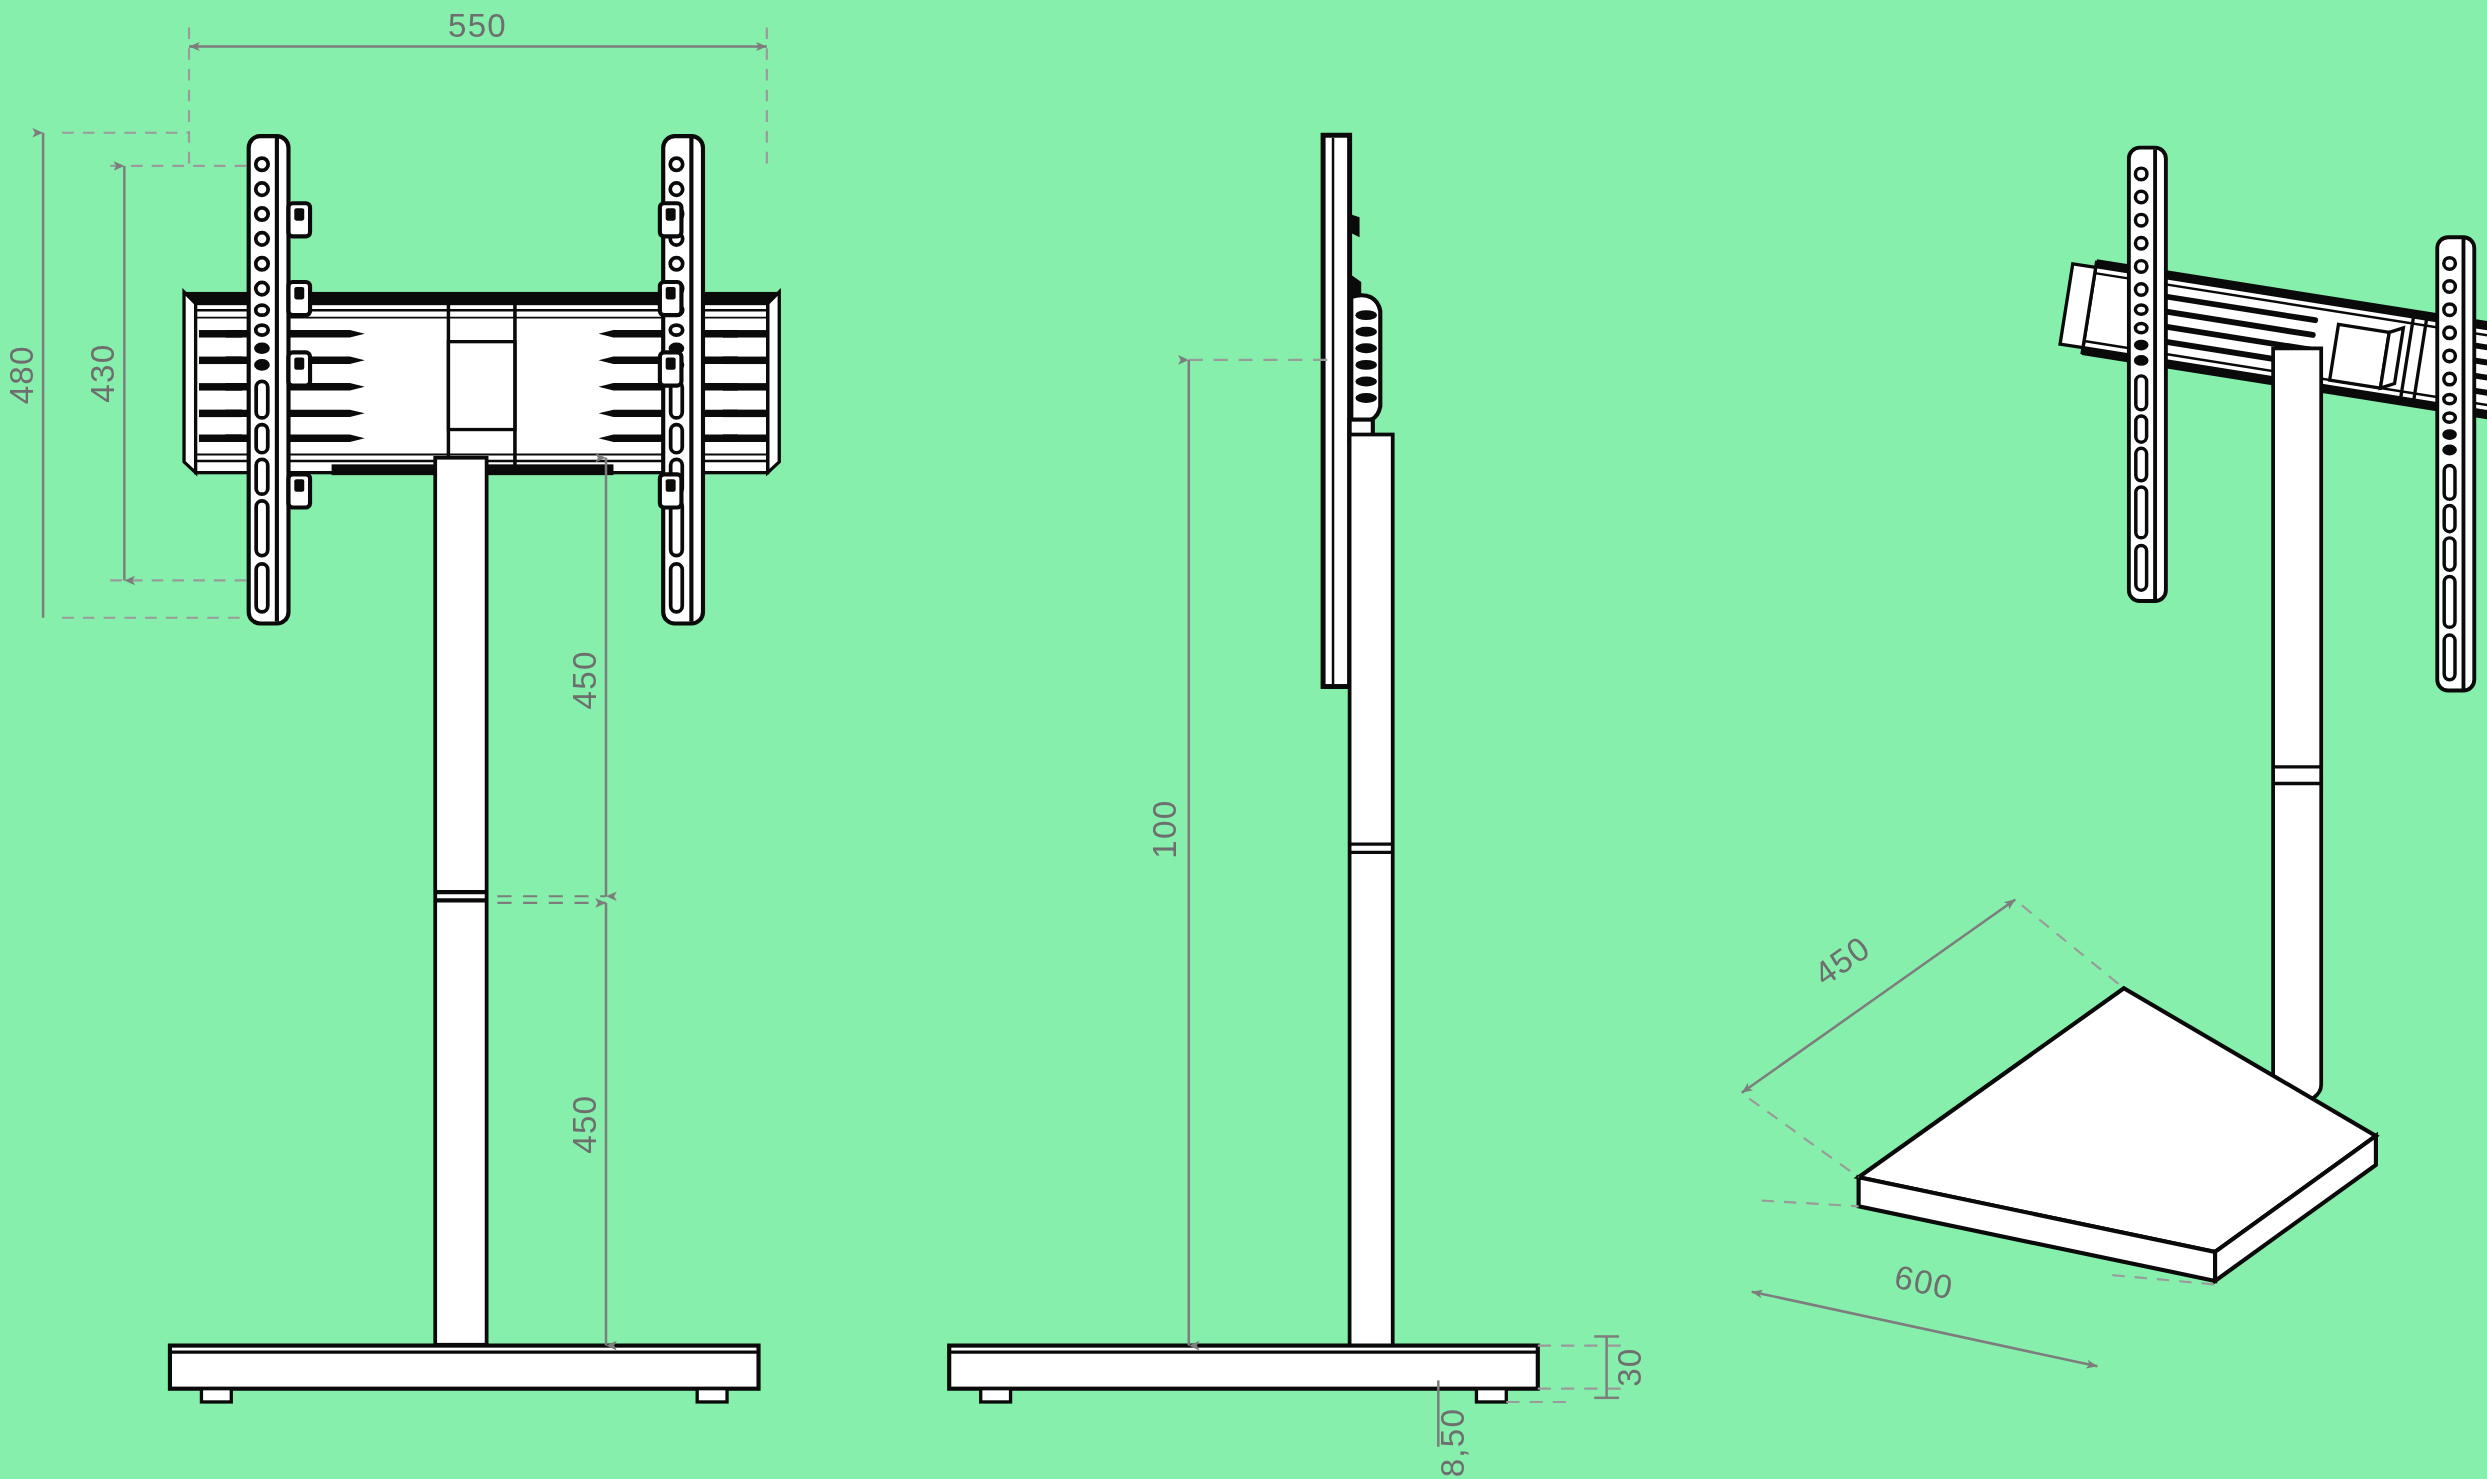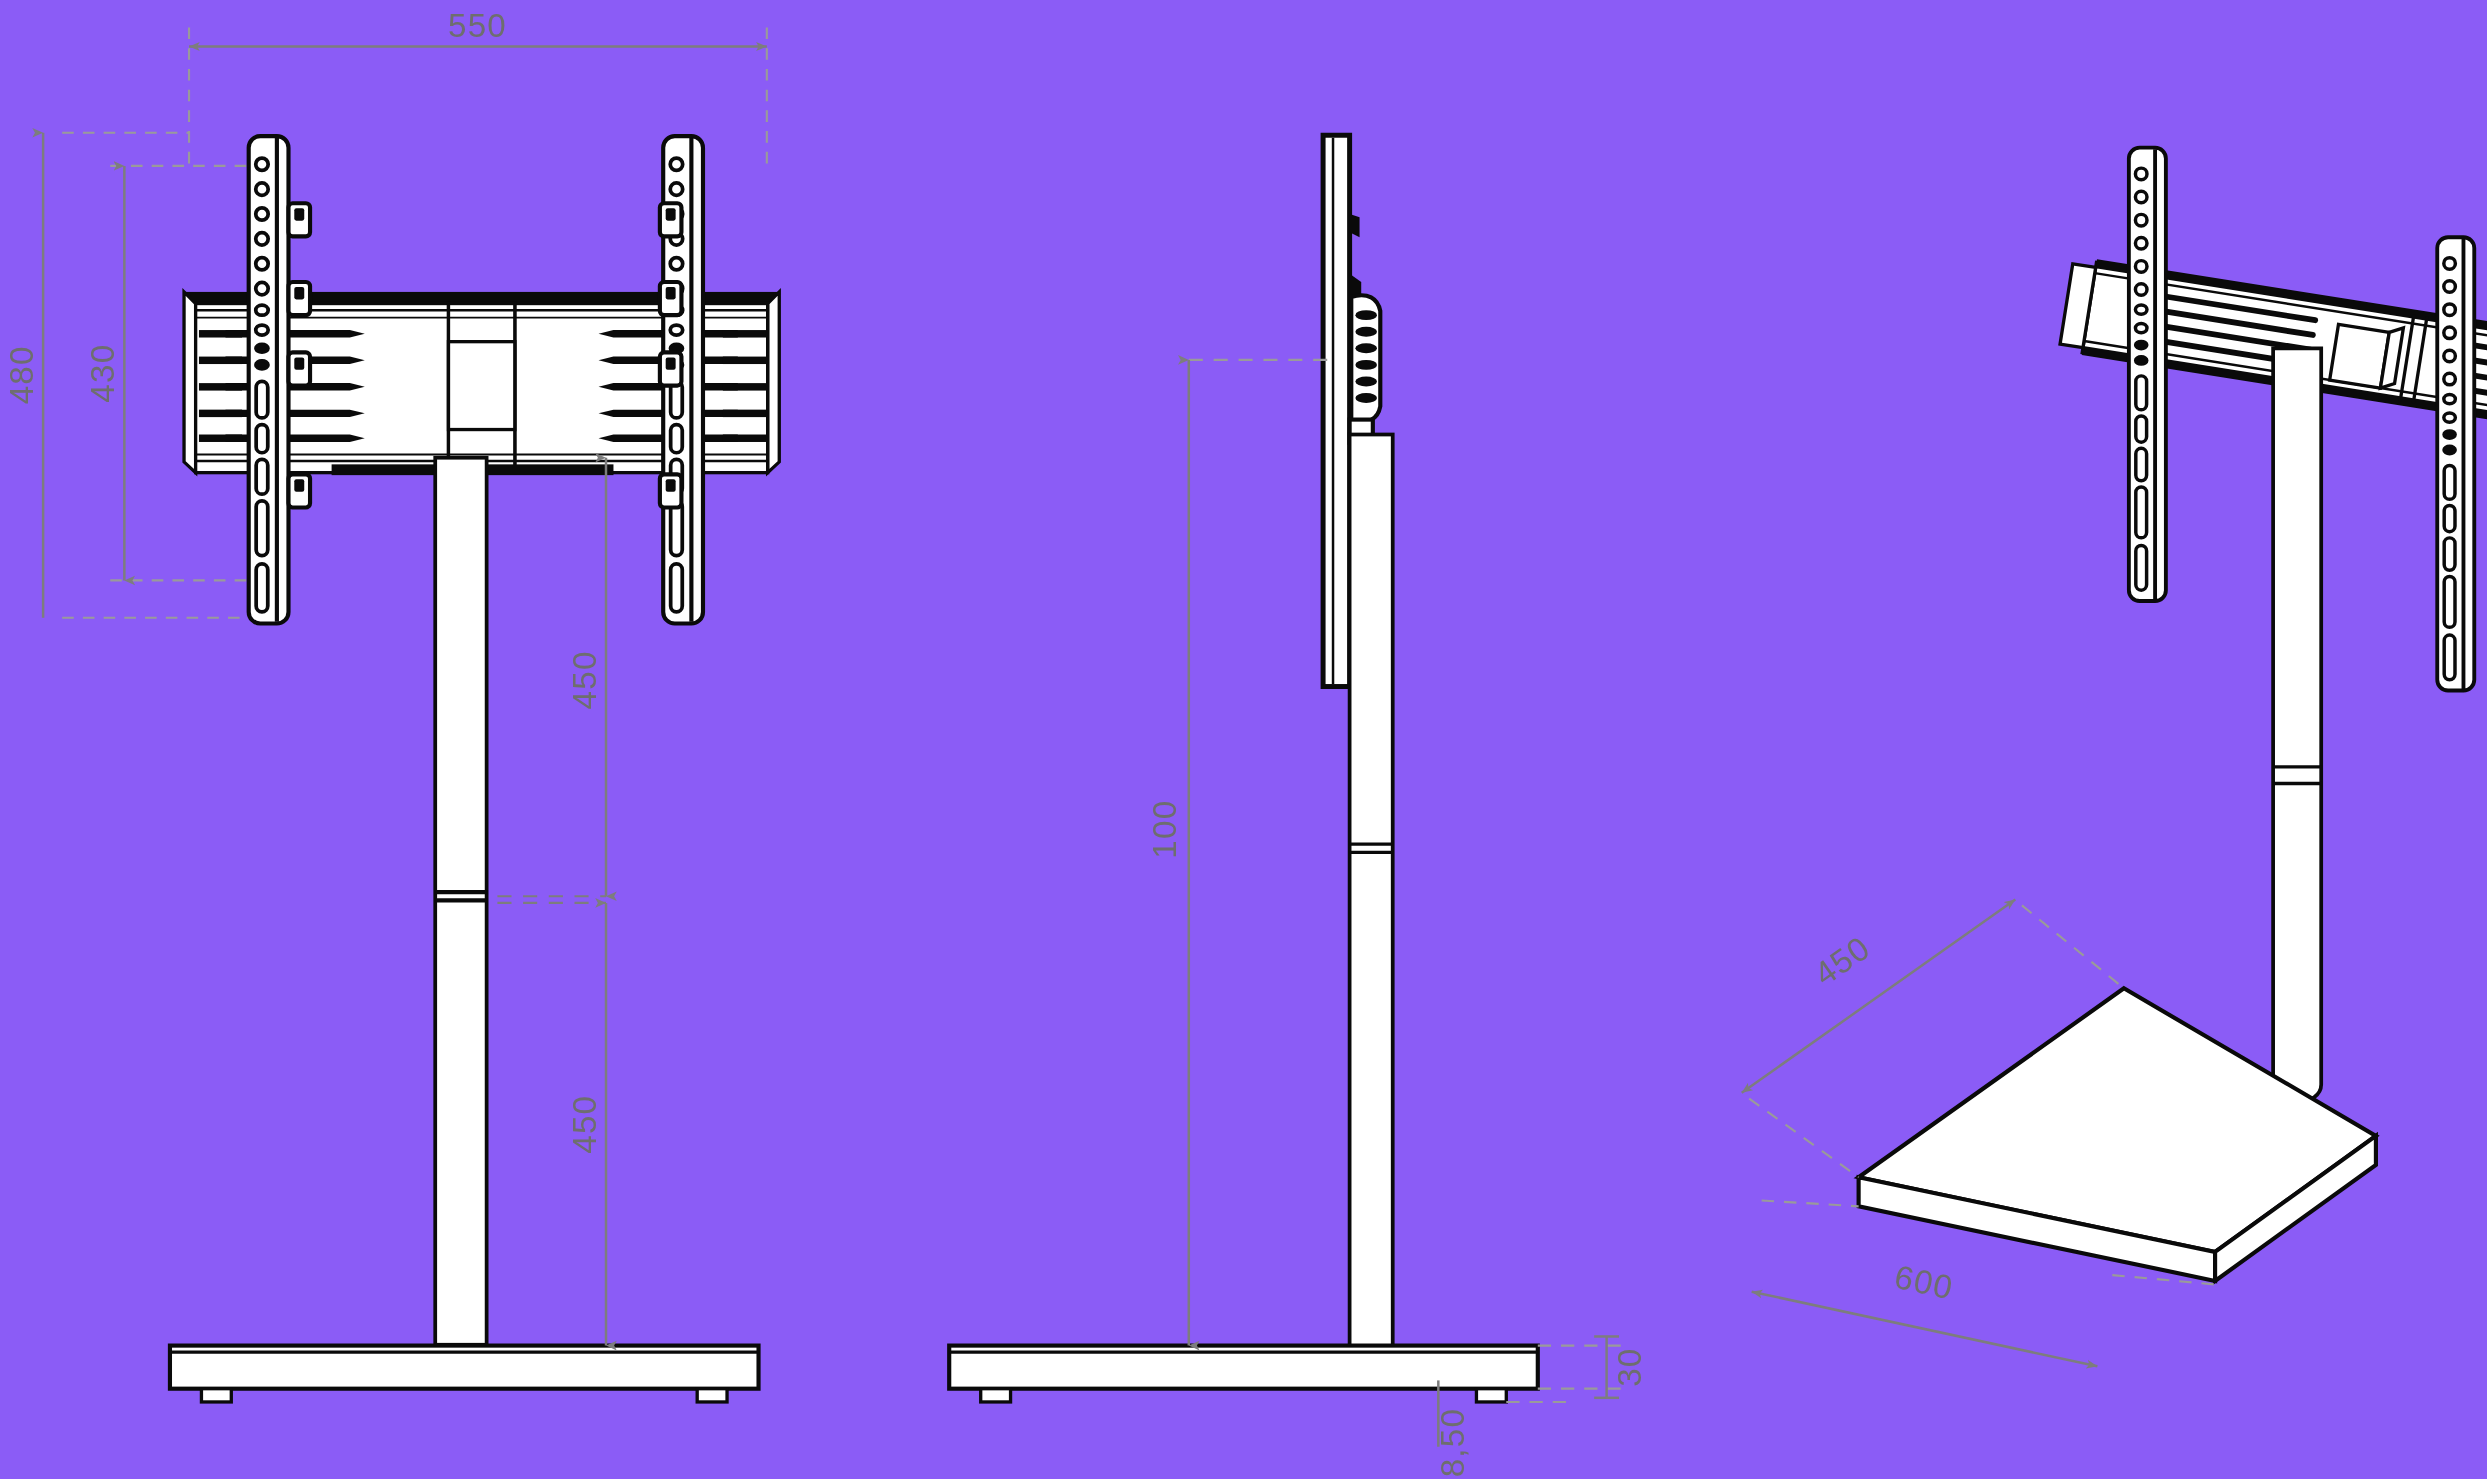--- a/index.html
+++ b/index.html
@@ -13,21 +13,21 @@
     height: 1480px;
     font-family: "Liberation Sans", sans-serif;
     overflow: hidden;
     position: relative;
   }
   #sheet {
     position: absolute;
     left: 0; top: 0;
     width: 2487px;
     height: 1480px;
-    background: #8b5cf6;
+    background: #86efac;
   }
   svg.drawing {
     position: absolute;
     left: 0; top: 0;
     width: 2487px;
     height: 1480px;
     display: block;
   }
   .dimtext {
     font-family: "Liberation Sans", sans-serif;

